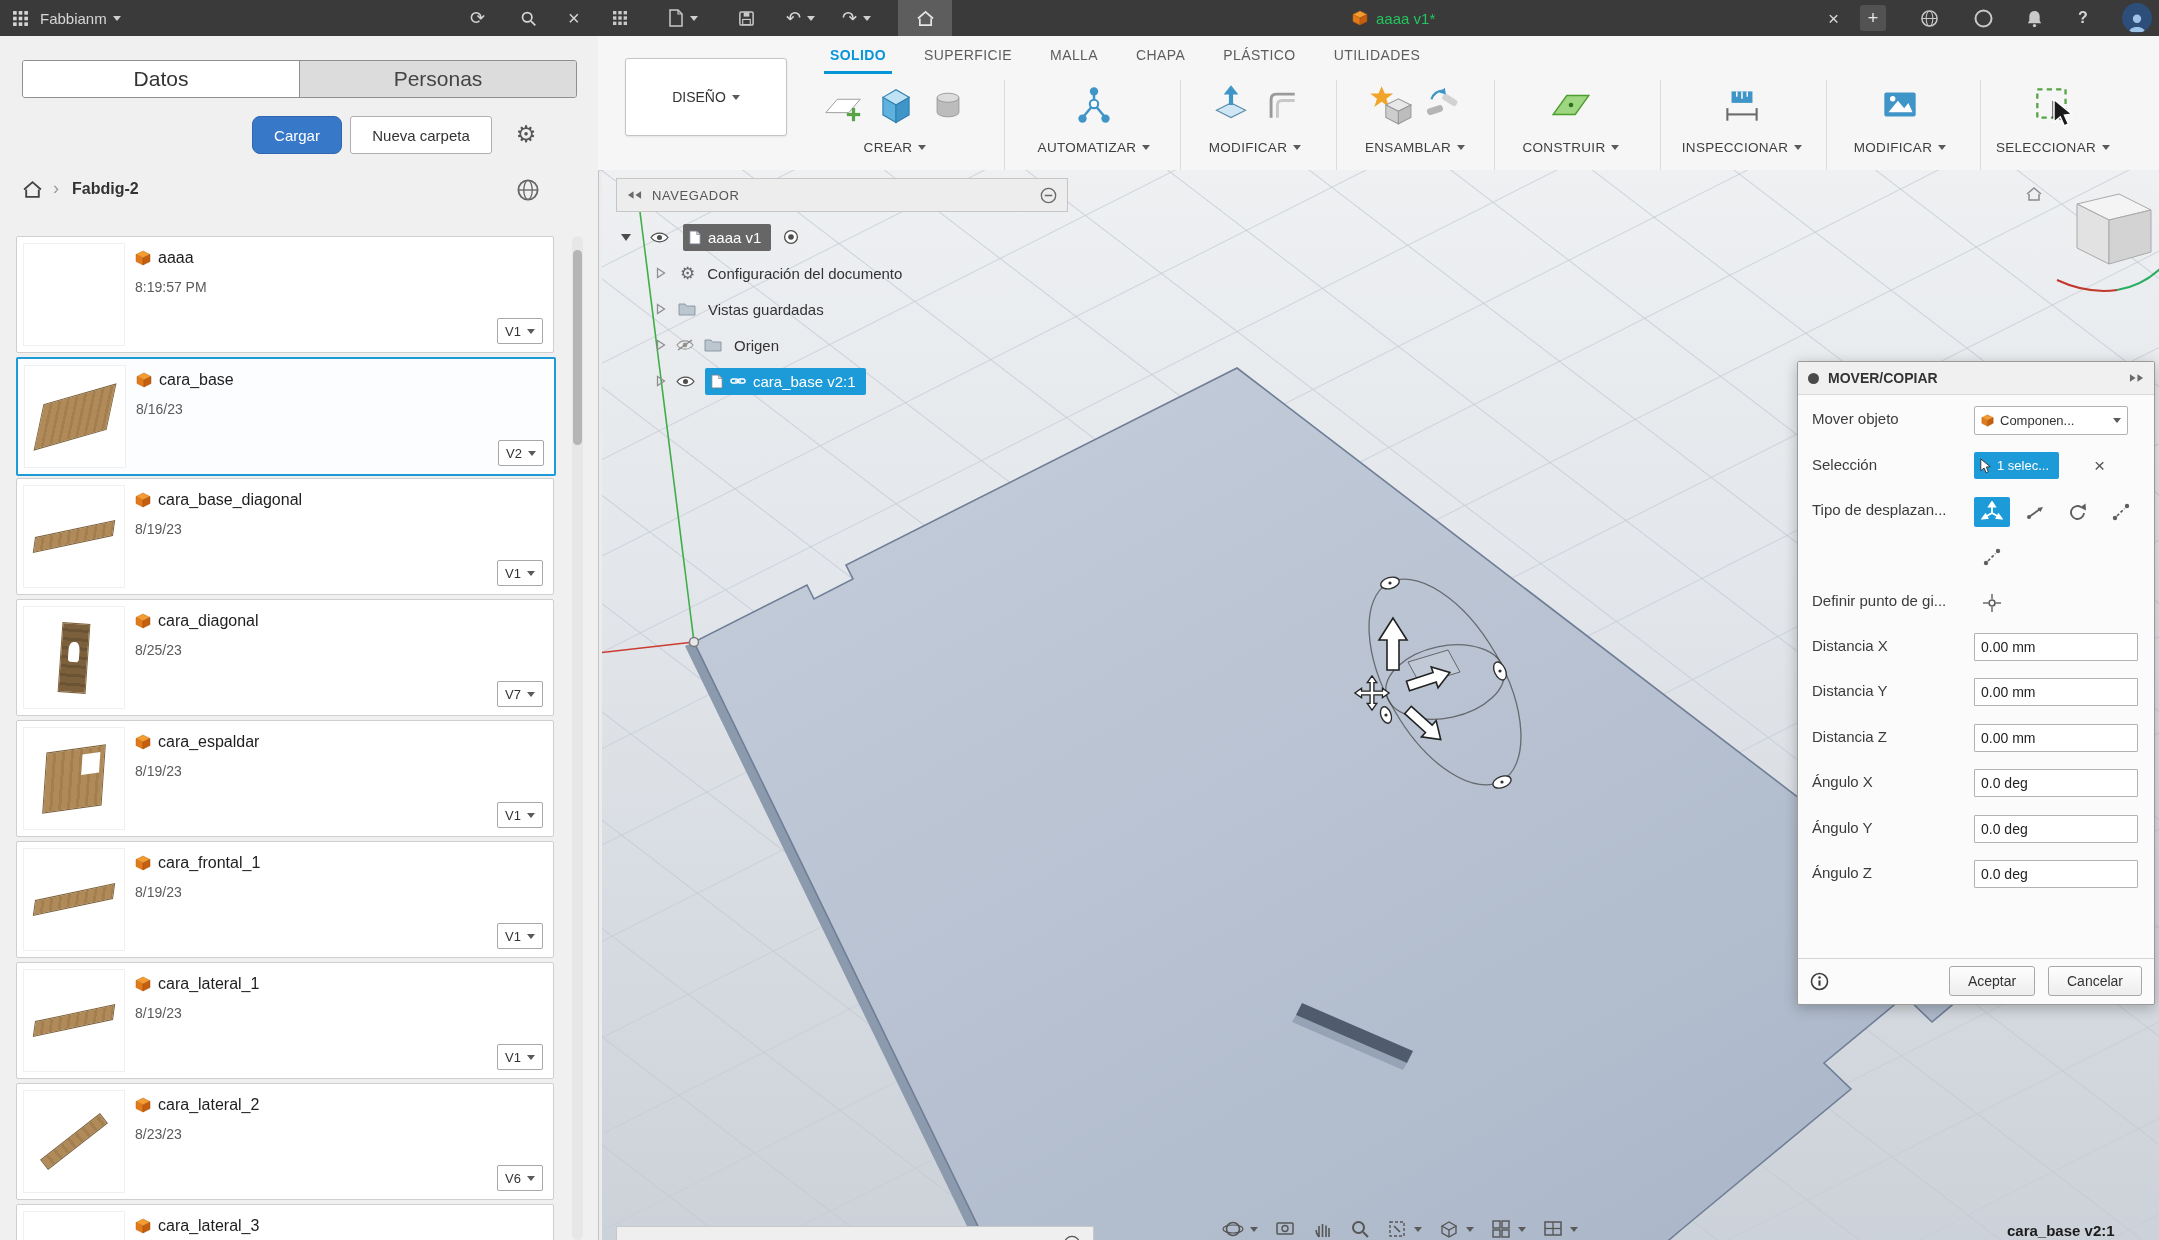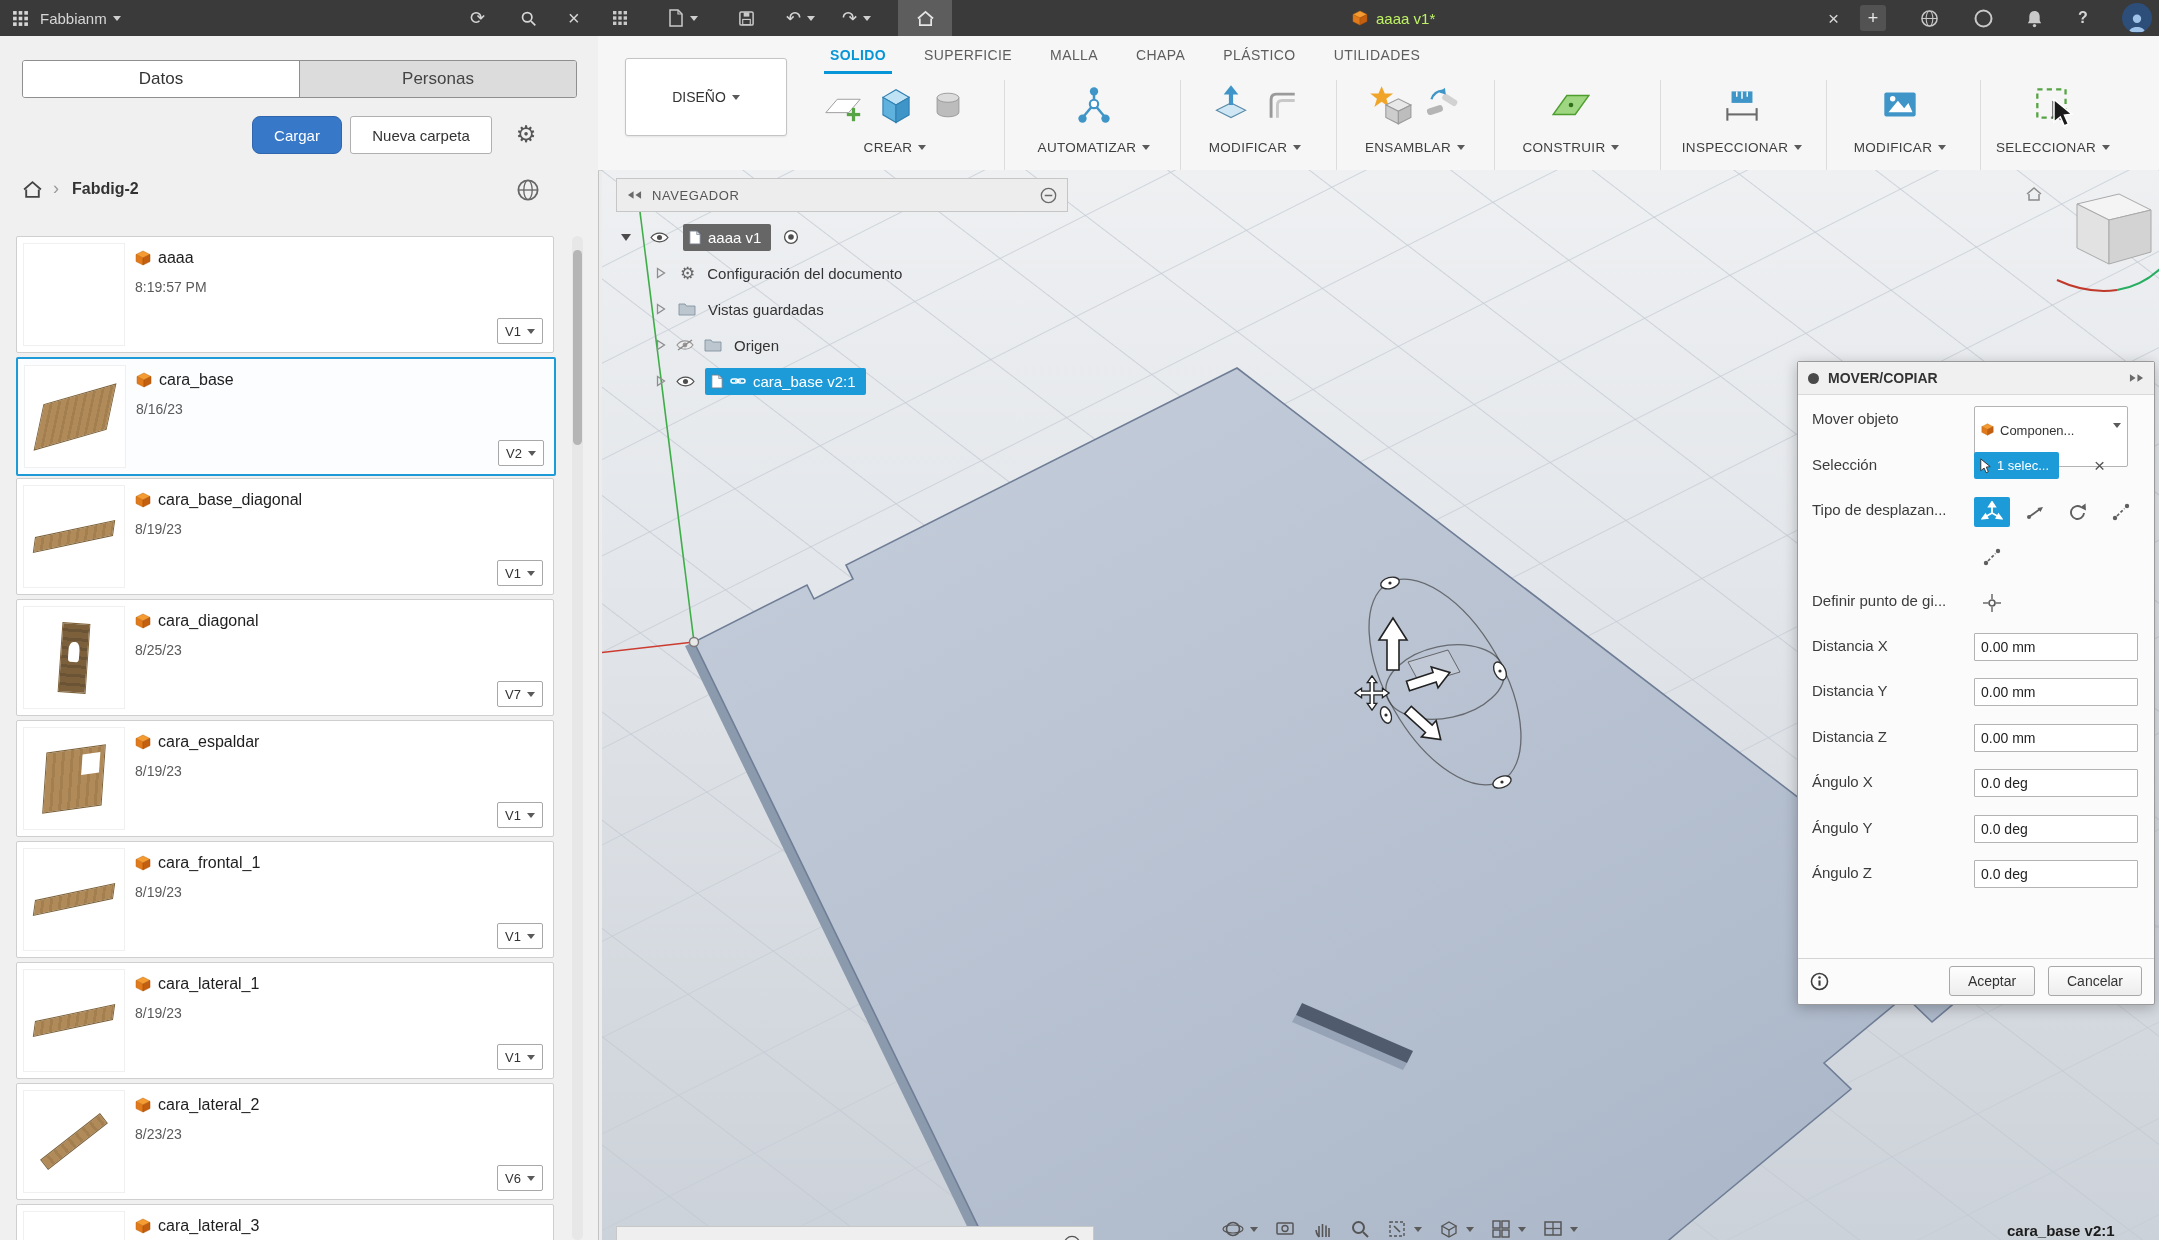--- a/index.html
+++ b/index.html
@@ -11,21 +11,21 @@
   .caret.lt{border-top-color:#cfcfcf;}
   
   #topbar{left:0;top:0;width:2159px;height:36px;background:#3a3a3a;color:#dcdcdc;font-size:15px;}
   #topbar .tb{position:absolute;top:0;height:36px;display:flex;align-items:center;color:#d6d6d6;}
   .glyph{font-size:18px;line-height:1;color:#d6d6d6;}
   #hometab{left:898px;top:0;width:54px;height:36px;background:#5d5d5d;display:flex;align-items:center;justify-content:center;color:#e6e6e6;}
   #plusbtn{left:1860px;top:5px;width:26px;height:26px;background:#525252;border-radius:3px;display:flex;align-items:center;justify-content:center;color:#e8e8e8;font-size:18px;}
   #avatar{left:2122px;top:3px;width:30px;height:30px;border-radius:50%;background:#2d4e79;overflow:hidden;display:flex;align-items:flex-end;justify-content:center;color:#a9c9ea;}
   
   #dpanel{left:0;top:36px;width:598px;height:1204px;background:#f0f0f0;border-right:1px solid #c3c3c3;overflow:hidden;}
-  #seg{left:22px;top:24px;width:553px;height:36px;display:flex;border:1px solid #8f8f8f;border-radius:3px;overflow:hidden;font-size:17px;}
+  #seg{left:22px;top:24px;width:553px;height:36px;display:flex;border:1px solid #8f8f8f;border-radius:3px;overflow:hidden;font-size:21px;}
   #seg .seg{flex:1;display:flex;align-items:center;justify-content:center;}
   #seg .on{background:#ffffff;color:#333;}
   #seg .off{background:#dcdcdc;color:#444;border-left:1px solid #8f8f8f;}
   .btn-blue{background:#3878c8;color:#fff;border:1px solid #2f66ad;border-radius:8px;font-size:15px;display:flex;align-items:center;justify-content:center;}
   .btn-lite{background:#fff;color:#333;border:1px solid #b0b0b0;border-radius:3px;font-size:15px;display:flex;align-items:center;justify-content:center;}
   #crumb{left:0;top:140px;width:598px;height:30px;}
   .card{position:absolute;left:16px;width:536px;height:115px;background:#fff;border:1px solid #cfcfcf;border-radius:2px;}
   .card.sel{border:2px solid #1d9bd8;background:#fbfdff;}
   .thumb{position:absolute;left:6px;top:6px;width:100px;height:101px;background:#fff;border:1px solid #f0f0f0;overflow:hidden;display:flex;align-items:center;justify-content:center;}
   .wood{background:repeating-linear-gradient(90deg,#b08a58 0 6px,#a37e4e 6px 9px);border:1px solid #7d6138;}
@@ -389,21 +389,21 @@
     <div id="hometab" class="abs">
         <svg width="19" height="17" color="#e6e6e6">
           <use href="#s-home"></use>
         </svg>
       </div>
 
     <div class="tb" style="left:1352px;gap:8px">
       <svg width="16" height="16">
           <use href="#s-cube"></use>
         </svg>
-      <span style="color:#bef264">aaaa v1*</span>
+      <span style="color:#22c55e">aaaa v1*</span>
     </div>
     <div class="tb glyph" style="left:1828px;font-size:19px">
         <span>×</span>
       </div>
     <div id="plusbtn" class="abs">
         <span>+</span>
       </div>
 
     <div class="tb" style="left:1920px">
         <svg width="19" height="19" color="#c9c9c9">
@@ -942,21 +942,21 @@
     <div id="dlghdr">
       <span style="width:11px;height:11px;border-radius:50%;background:#4a4a4a;display:inline-block"></span>
       <span>MOVER/COPIAR</span>
       <svg width="15" height="10" color="#6a6a6a" style="margin-left:auto">
           <use href="#s-expand2"></use>
         </svg>
     </div>
 
     <div class="drow" style="top:42px">
       <div class="dlabel">Mover objeto</div>
-      <div class="dctl" style="width:140px;height:27px;border:1px solid #b3b3b3;background:#fff;border-radius:2px;display:flex;padding:16px 6px;font-size:13px">
+      <div class="dctl" style="width:140px;height:27px;border:1px solid #b3b3b3;background:#fff;border-radius:2px;display:flex;align-items:center;padding:0 6px;font-size:13px">
         <svg width="13" height="13">
             <use href="#s-cube"></use>
           </svg>
         <span style="margin-left:6px">Componen...</span>
         <span class="caret" style="margin-left:auto"></span>
       </div>
     </div>
 
     <div class="drow" style="top:88px">
       <div class="dlabel">Selección</div>

